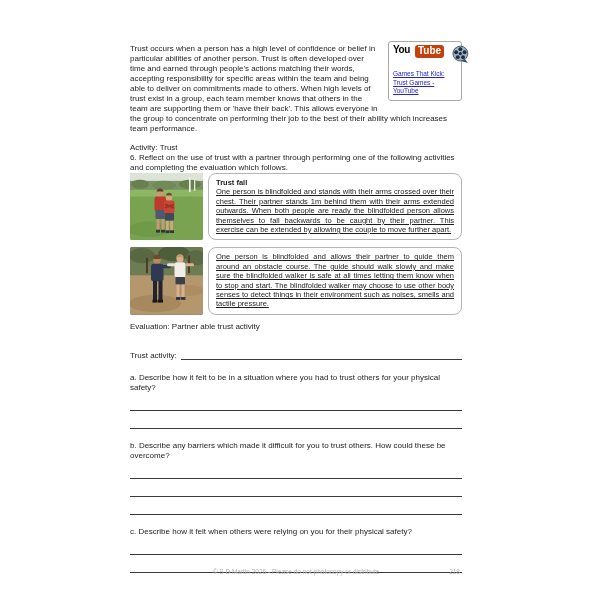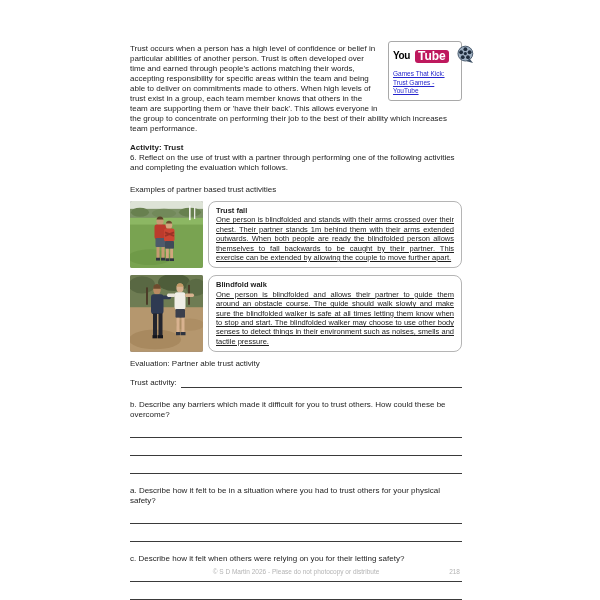--- a/index.html
+++ b/index.html
@@ -3,38 +3,38 @@
 <meta charset="utf-8">
 <style>
   * { box-sizing: border-box; margin: 0; padding: 0; }
   html,body { width:600px; height:600px; background:#ffffff; font-family:"Liberation Sans", sans-serif; }
   .page { position:absolute; left:0; top:0; width:600px; height:600px; background:#ffffff; overflow:hidden; }
   .content { position:absolute; left:130px; top:44px; width:332px; font-size:8px; line-height:10px; color:#1d1d1d; }
 
   
   .doc-title { font-size:8px; font-weight:bold; }
   .yt-box { float:right; width:74px; border:1px solid #a9a9a9; border-radius:3px; padding:3px 4px 4px 4px; margin:-3px 0 4px 7px; background:#fff; }
-  .yt-logo-row { display:flex; align-items:center; gap:4px; }
+  .yt-logo-row { display:flex; align-items:flex-start; gap:4px; }
   .yt-you { font-weight:bold; font-size:10px; letter-spacing:-0.4px; color:#000; }
-  .yt-tube { font-weight:bold; font-size:12px; color:#fff; background:#be185d; border-radius:3px; padding:1px 3px 2px 3px; margin-left:1px; }
+  .yt-tube { font-weight:bold; font-size:10px; color:#fff; background:#c2410c; border-radius:3px; padding:1px 3px 2px 3px; margin-left:1px; }
   .yt-link { display:block; font-size:6.5px; line-height:8.5px; color:#2424cc; text-decoration:underline; margin-top:3px; cursor:pointer; }
 
   
-  .section-heading { font-weight:bold; margin-top:9px; }
+  .section-heading { font-weight:normal; margin-top:9px; }
   .plain-heading { margin-top:12px; margin-bottom:6px; }
   .example-row { display:flex; gap:5px; margin-bottom:7px; align-items:stretch; }
   .photo { width:73px; flex:none; border-radius:2px; overflow:hidden; background:#888; }
   .photo svg { display:block; width:73px; height:100%; }
   .example-box { flex:1; border:1px solid #b5b5b5; border-radius:8px; padding:4px 7px 5px 7px; font-size:7.5px; line-height:9.4px; background:#fff; }
   .example-title { font-weight:bold; }
   .example-desc { text-align:justify;text-decoration:underline; }
 
   
   .eval-heading { margin-top:3px; }
-  .trust-line { margin-top:9px; display:flex; align-items:flex-end; }
+  .trust-line { margin-top:19px; display:flex; }
   .trust-blank { flex:1; border-bottom:1px solid #3a3a3a; margin-left:4px; height:9px; }
   .question { margin-top:12px; }
   .answer-line { height:18px; border-bottom:1px solid #3a3a3a; }
 
   
   .footer { position:absolute; left:130px; top:568px; width:332px; font-size:6.5px; color:#b4b4b4; }
   .footer .copyright { text-align:center; }
   .footer .page-number { position:absolute; right:2px; top:0; }
 </style>
 </head>
@@ -61,21 +61,20 @@
         </span>
       </div>
       <a class="yt-link">Games That Kick: Trust Games - YouTube</a>
     </div>
 
     <div class="intro">Trust occurs when a person has a high level of confidence or belief in particular abilities of another person. Trust is often developed over time and earned through people's actions matching their words, accepting responsibility for specific areas within the team and being able to deliver on commitments made to others. When high levels of trust exist in a group, each team member knows that others in the team are supporting them or 'have their back'. This allows everyone in the group to concentrate on performing their job to the best of their ability which increases team performance.</div>
 
     <div class="section-heading">Activity: Trust</div>
     <div>6. Reflect on the use of trust with a partner through performing one of the following activities and completing the evaluation which follows.</div>
 
-    <div class="plain-heading">Examples of partner based trust activities</div>
 
     <div class="example-row">
       <div class="photo">
         <svg viewBox="0 0 73 60" preserveAspectRatio="none">
           <rect x="0" y="0" width="73" height="9" fill="#dde3d6"></rect>
           <rect x="0" y="7" width="73" height="9" fill="#7c9166"></rect>
           <ellipse cx="10" cy="10" rx="9" ry="4" fill="#68804f"></ellipse>
           <ellipse cx="34" cy="11" rx="12" ry="4" fill="#72895a"></ellipse>
           <ellipse cx="60" cy="10" rx="11" ry="4" fill="#67804e"></ellipse>
           <rect x="0" y="15" width="73" height="45" fill="#79a351"></rect>
@@ -138,47 +137,46 @@
           <rect x="37" y="15" width="8.5" height="2.8" rx="1.4" fill="#e9e4d9"></rect>
           <rect x="55" y="15" width="9" height="2.8" rx="1.4" fill="#d8b28f"></rect>
           <rect x="45.5" y="27.5" width="9.5" height="7" rx="1" fill="#3a3f4c"></rect>
           <rect x="46.5" y="34.5" width="3" height="12" fill="#d8b28f"></rect>
           <rect x="51.5" y="34.5" width="3" height="12" fill="#d8b28f"></rect>
           <rect x="46" y="46" width="4.5" height="2.6" fill="#2e3440"></rect>
           <rect x="51" y="46" width="4.5" height="2.6" fill="#2e3440"></rect>
         </svg>
       </div>
       <div class="example-box">
-        <div class="example-title">Blindfold walk</div>
         <div class="example-desc">One person is blindfolded and allows their partner to guide them around an obstacle course. The guide should walk slowly and make sure the blindfolded walker is safe at all times letting them know when to stop and start. The blindfolded walker may choose to use other body senses to detect things in their environment such as noises, smells and tactile pressure.</div>
       </div>
     </div>
 
     <div class="eval-heading">Evaluation: Partner able trust activity</div>
 
     <div class="trust-line">
       <span>Trust activity:</span>
       <span class="trust-blank"></span>
     </div>
 
     <div class="question">
+      <div>a. Describe how it felt to be in a situation where you had to trust others for your physical safety?</div>
+      <div class="answer-line"></div>
+      <div class="answer-line"></div>
+    </div>
+
+    <div class="question">
       <div>b. Describe any barriers which made it difficult for you to trust others. How could these be overcome?</div>
       <div class="answer-line"></div>
       <div class="answer-line"></div>
       <div class="answer-line"></div>
     </div>
 
     <div class="question">
-      <div>a. Describe how it felt to be in a situation where you had to trust others for your physical safety?</div>
-      <div class="answer-line"></div>
-      <div class="answer-line"></div>
-    </div>
-
-    <div class="question">
-      <div>c. Describe how it felt when others were relying on you for their letting safety?</div>
+      <div>c. Describe how it felt when others were relying on you for their physical safety?</div>
       <div class="answer-line"></div>
       <div class="answer-line"></div>
     </div>
 
   </div>
 
   <div class="footer">
     <div class="copyright">© S D Martin 2026 - Please do not photocopy or distribute</div>
     <div class="page-number">218</div>
   </div>

